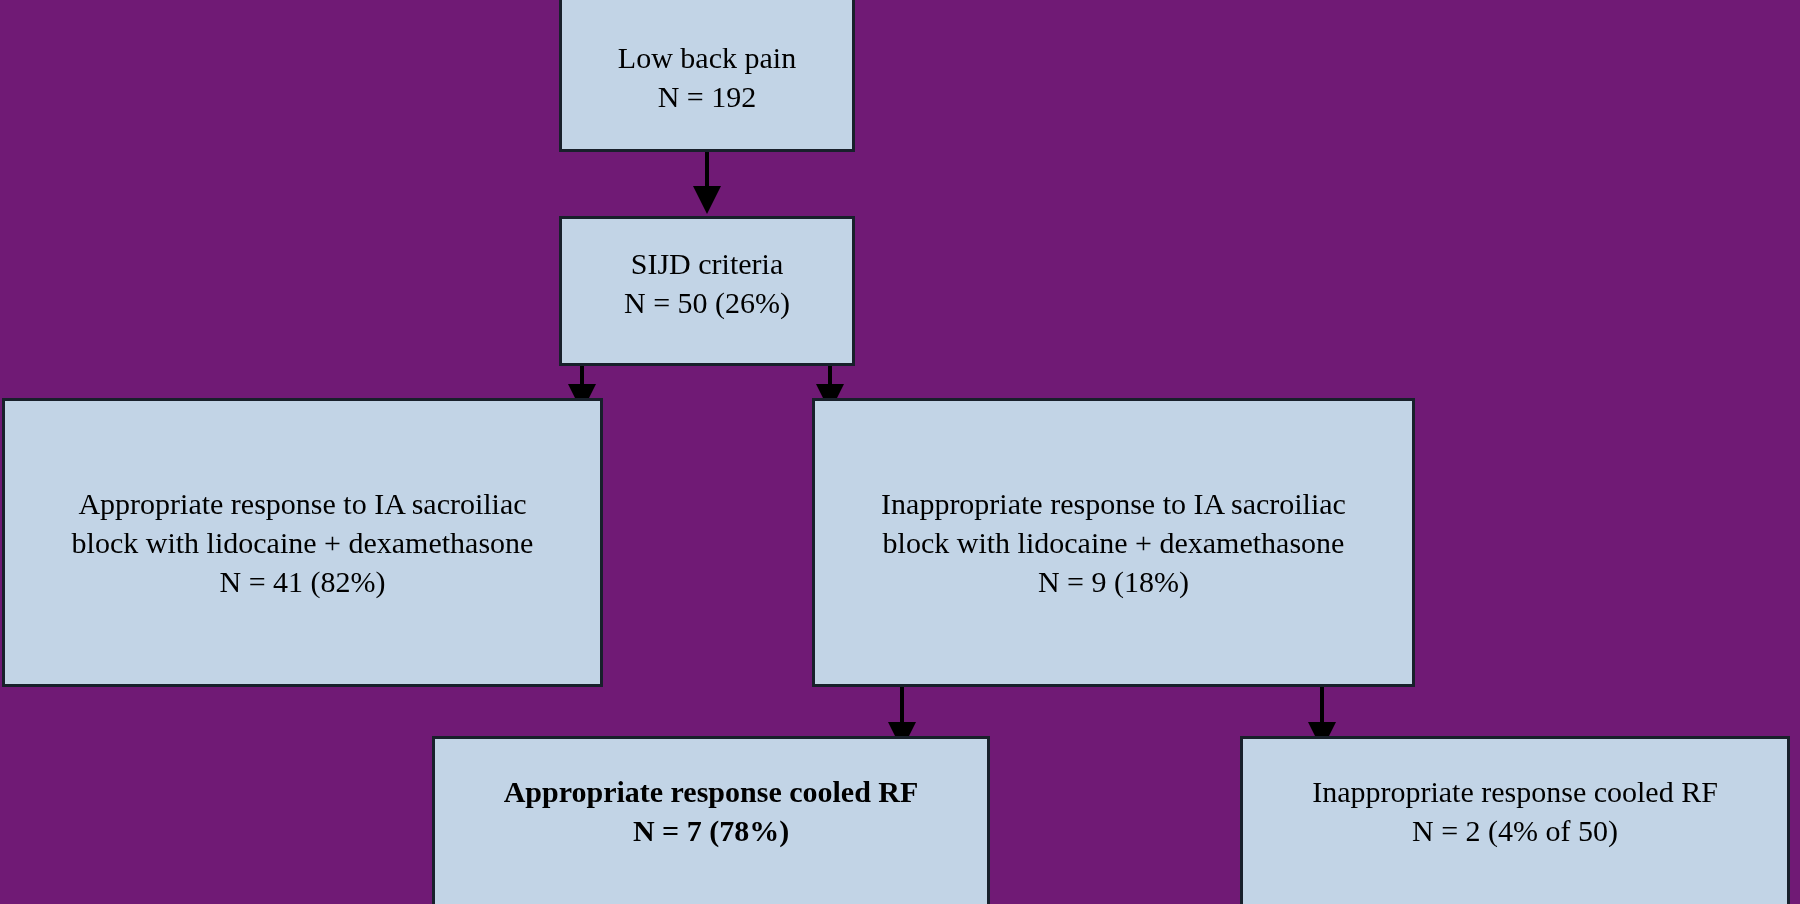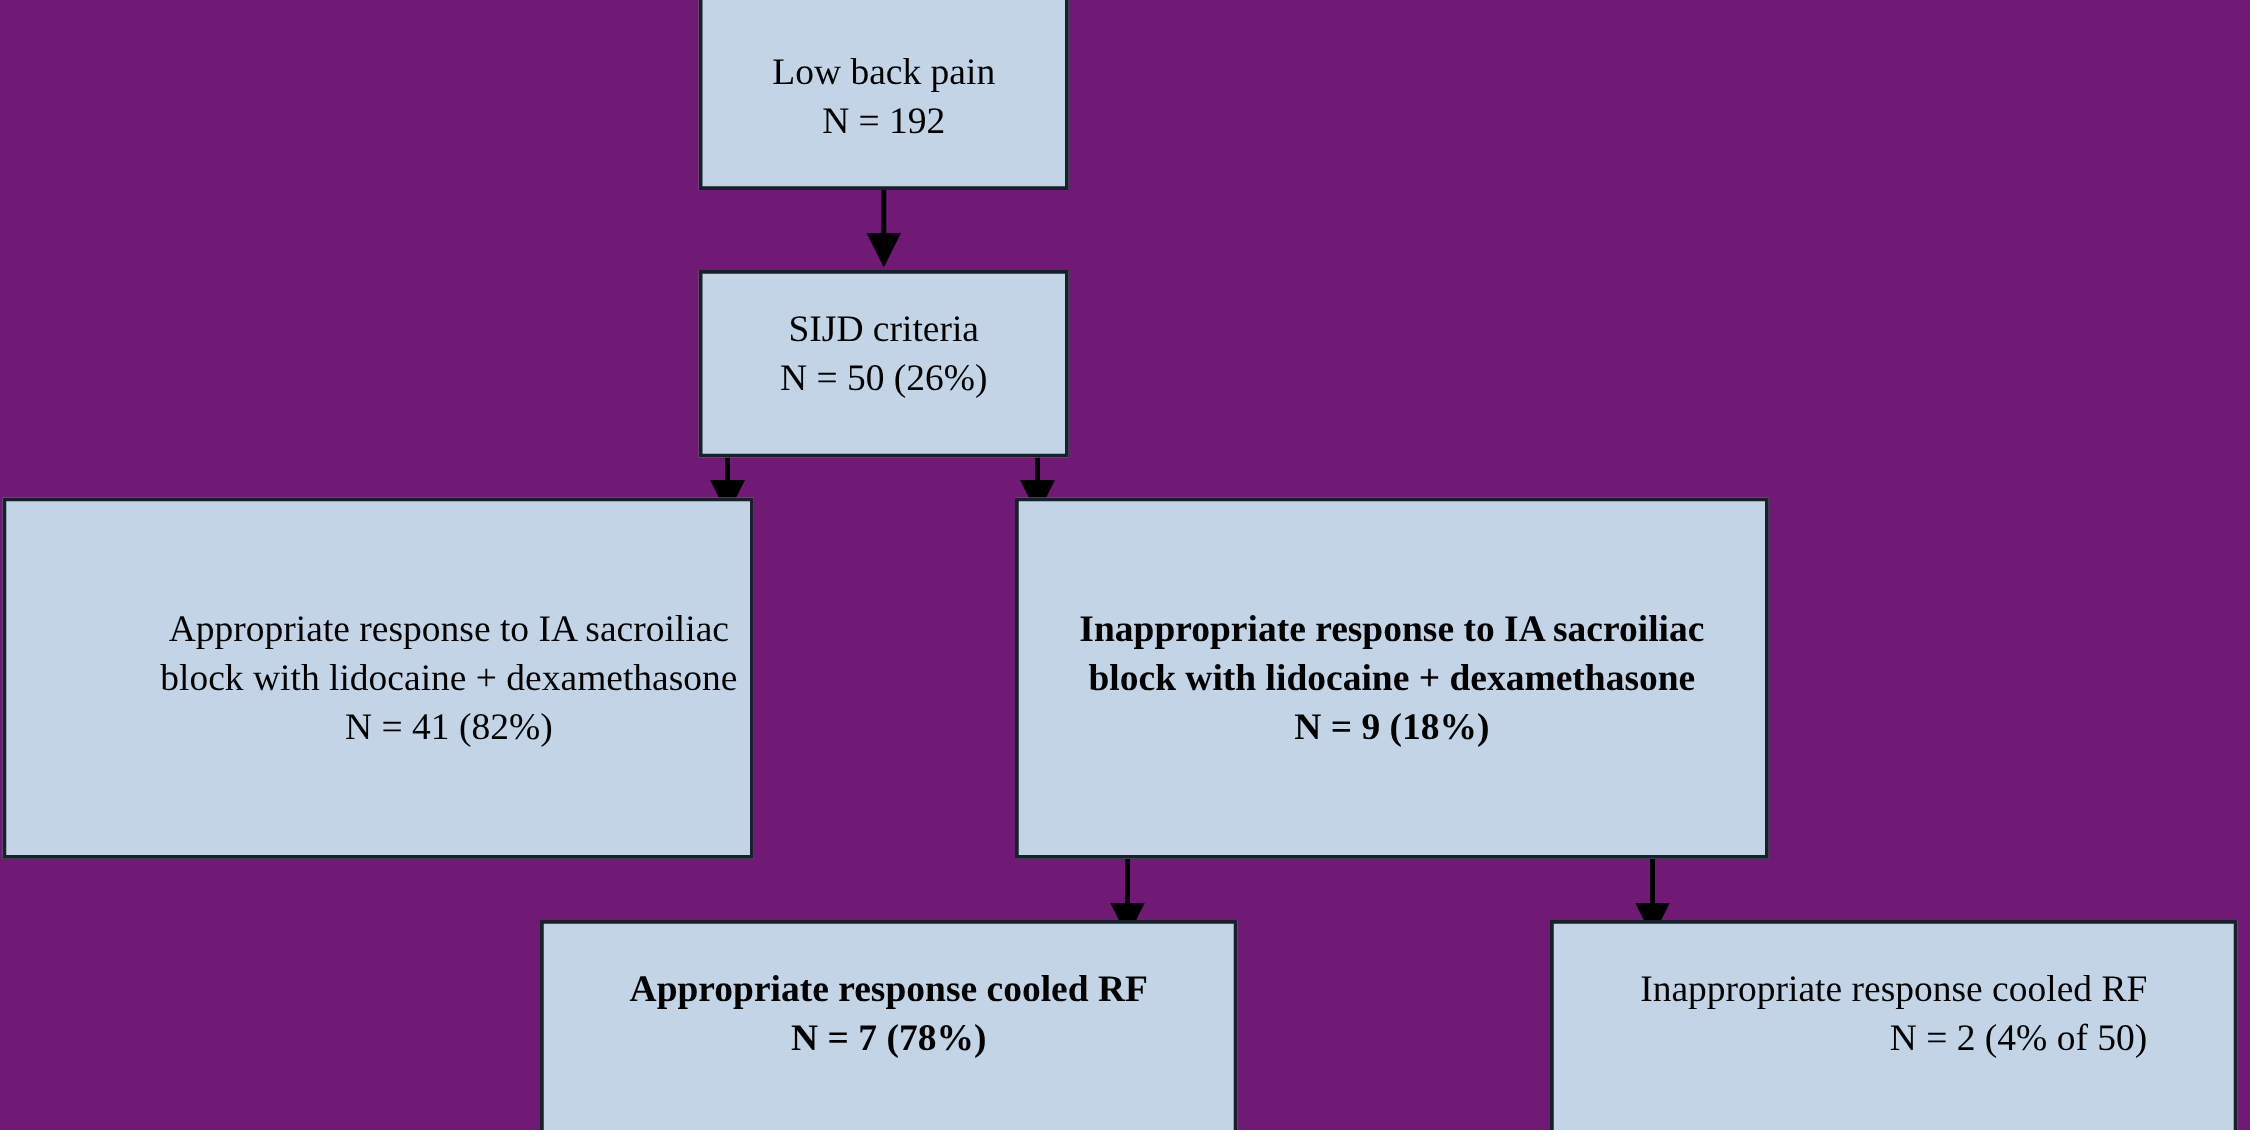--- a/index.html
+++ b/index.html
@@ -41,34 +41,34 @@
     left: 559px; top: -10px; width: 296px; height: 162px;
   }
   #node-low-back-pain .node-label { transform: translateY(6px); }
 
   #node-sijd-criteria {
     left: 559px; top: 216px; width: 296px; height: 150px;
   }
   #node-sijd-criteria .node-label { transform: translateY(-8px); }
 
   #node-appropriate-block {
-    left: 2px; top: 398px; width: 601px; height: 289px; justify-content: flex-end;
+    left: 2px; top: 398px; width: 601px; height: 289px;
   }
   #node-inappropriate-block {
-    left: 812px; top: 398px; width: 603px; height: 289px; font-weight: bold;
+    left: 812px; top: 398px; width: 603px; height: 289px;
   }
   #node-appropriate-rf {
     left: 432px; top: 736px; width: 558px; height: 182px;
   }
   #node-appropriate-rf .node-label { transform: translateY(-16px); font-weight: bold; }
 
   #node-inappropriate-rf {
     left: 1240px; top: 736px; width: 550px; height: 182px;
   }
-  #node-inappropriate-rf .node-label { transform: translateY(-16px); text-align: right; }
+  #node-inappropriate-rf .node-label { transform: translateY(-16px); }
 
   
   .connector {
     position: absolute;
     overflow: visible;
   }
   .connector svg { display: block; overflow: visible; }
 </style>
 </head>
 <body>

